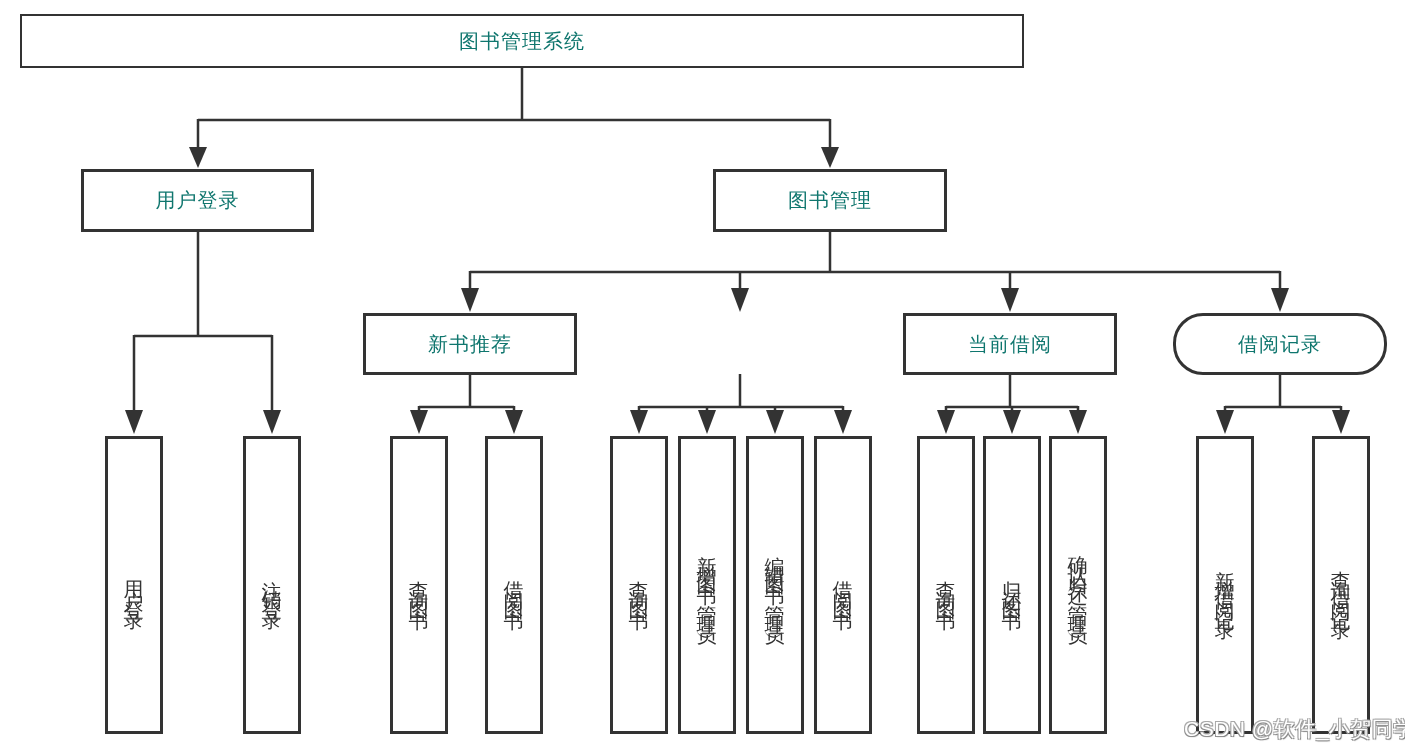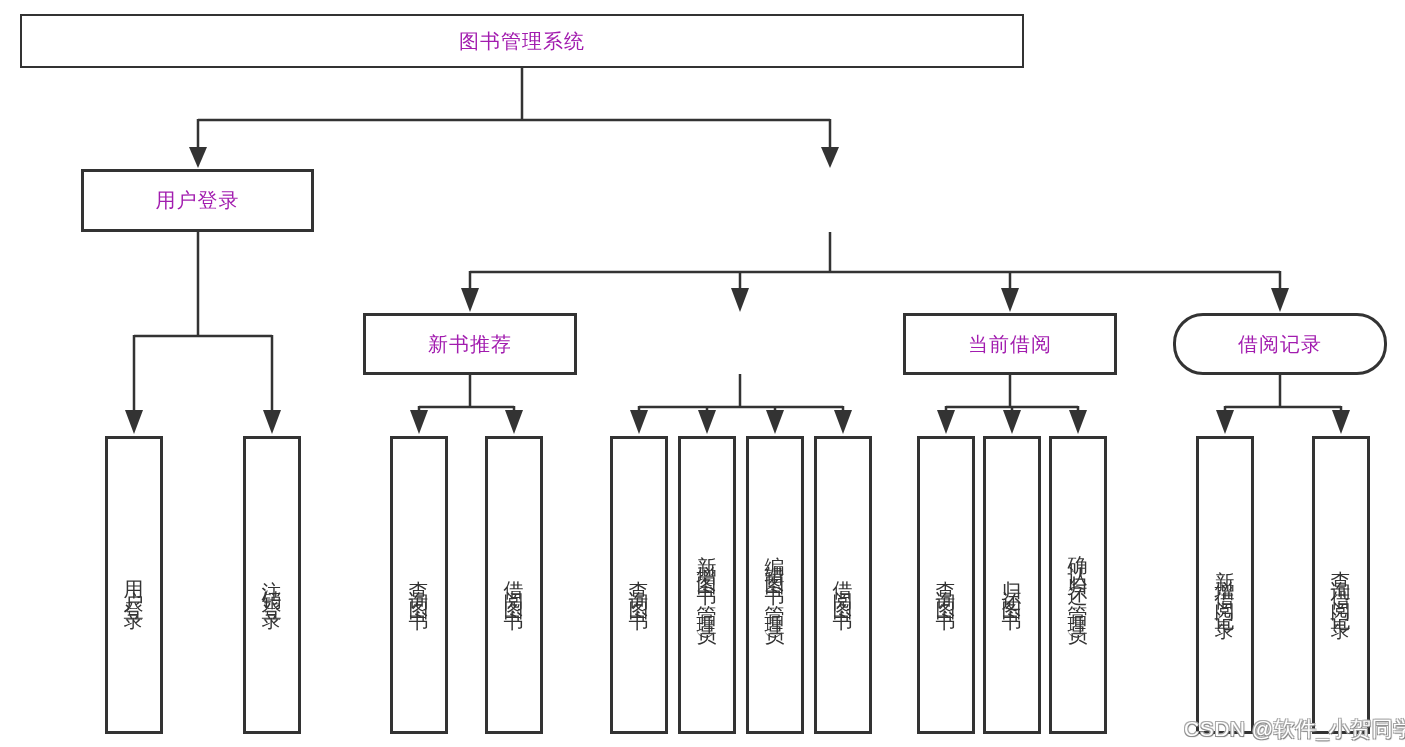--- a/index.html
+++ b/index.html
@@ -27,21 +27,21 @@
   .box {
     position: absolute;
     box-sizing: border-box;
     background: #ffffff;
     border: 3px solid #333333;
     display: flex;
     align-items: center;
     justify-content: center;
     font-size: 20px;
     letter-spacing: 1px;
-    color: #a21caf;
+    color: #0f766e;
   }
   .box.root {
     left: 20px;
     top: 14px;
     width: 1004px;
     height: 54px;
     border-width: 2px;
   }
   .box.l2 {
     top: 169px;
@@ -140,20 +140,23 @@
     </g>
   </svg>
 
   <div class="box root">
     <span>图书管理系统</span>
   </div>
 
   <div class="box l2 user">
     <span>用户登录</span>
   </div>
+  <div class="box l2 mgmt">
+    <span>图书管理</span>
+  </div>
 
   <div class="box l3 c1">
     <span>新书推荐</span>
   </div>
   <div class="box l3 c3">
     <span>当前借阅</span>
   </div>
   <div class="box l3 c4">
     <span>借阅记录</span>
   </div>

